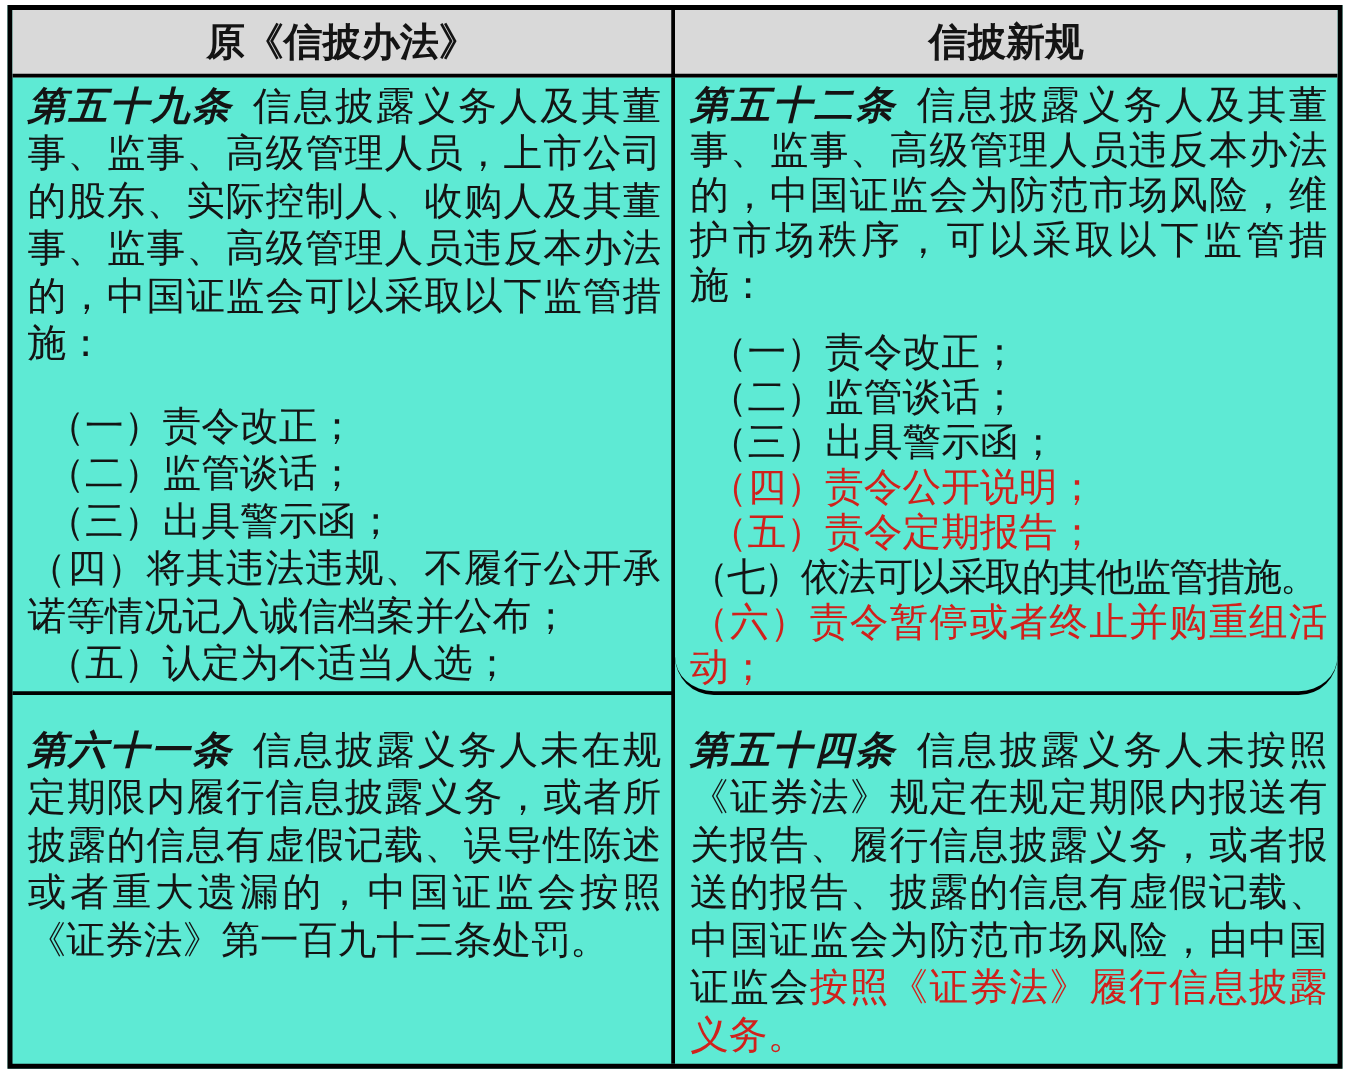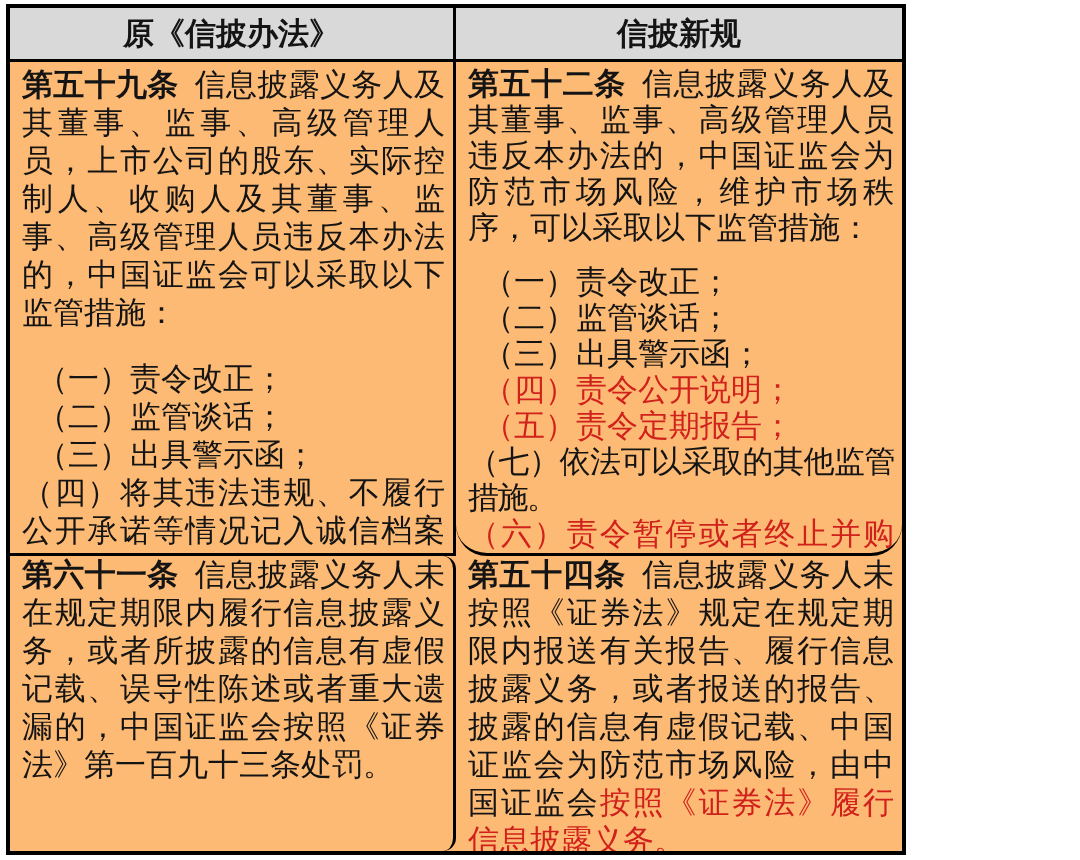--- a/index.html
+++ b/index.html
@@ -10,43 +10,43 @@
     --page-bg:#ffffff;
   }
   html,body{margin:0;padding:0;}
   body{
     width:1080px;height:860px;position:relative;
     background:var(--page-bg);
     font-family:"Liberation Serif","DejaVu Serif",serif;
     color:var(--body-text);
   }
   .comparison-table{
-    position:absolute;left:6px;top:4px;width:900px;height:851px;
+    position:absolute;left:6px;top:4px;width:1068px;height:851px;
     box-sizing:border-box;border:4px solid var(--border);
     display:grid;grid-template-columns:1fr 1fr;grid-template-rows:54px 494px 1fr;
-    background:#fdba74;
+    background:#5eead4;
   }
   .cell{box-sizing:border-box;overflow:hidden;}
   .col-left{border-right:3px solid var(--border);}
   .header-cell{
     background:var(--header-bg);
     border-bottom:3px solid var(--border);
     display:flex;align-items:center;justify-content:center;
     font-weight:bold;font-size:31px;
   }
   .row1{border-bottom:3px solid var(--border);}
   .body-cell{
     padding:4px 8px 0 12px;
     font-size:31px;
     text-align:justify;
   }
   .lh-left{line-height:38px;}
   .lh-right{line-height:36px;border-radius:31px;}
-  .lh-row2{line-height:38px;padding-top:0;border-radius:13px;}
-  .lead{font-weight:bold;margin-right:16px;}
+  .lh-row2{line-height:38px;padding-top:25px;}
+  .lead{font-weight:bold;margin-right:16px;font-style:italic;}
   .measure-list.list-left{margin-top:28px;}
   .measure-list.list-right{margin-top:18px;}
   .measure-item.indent{padding-left:15px;}
   .measure-item.tight{letter-spacing:-1.5px;}
   .red{color:var(--red-text);}
 </style>
 </head>
 <body>
 
 <div class="comparison-table">

